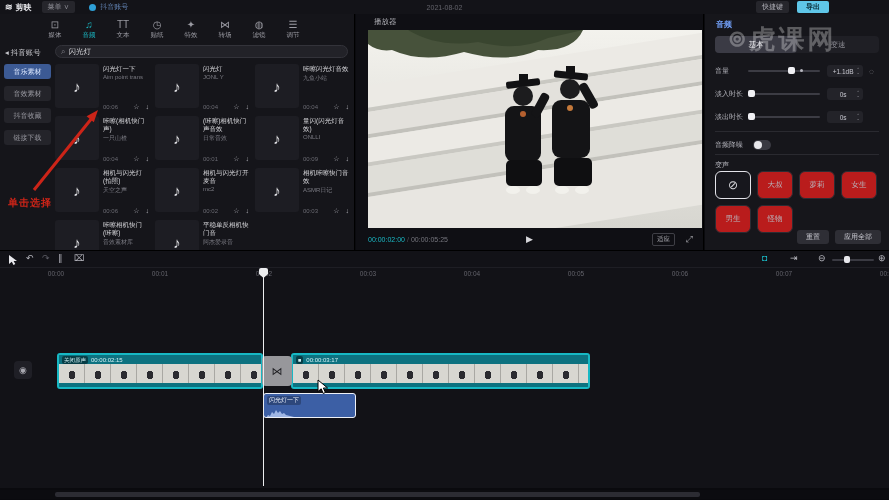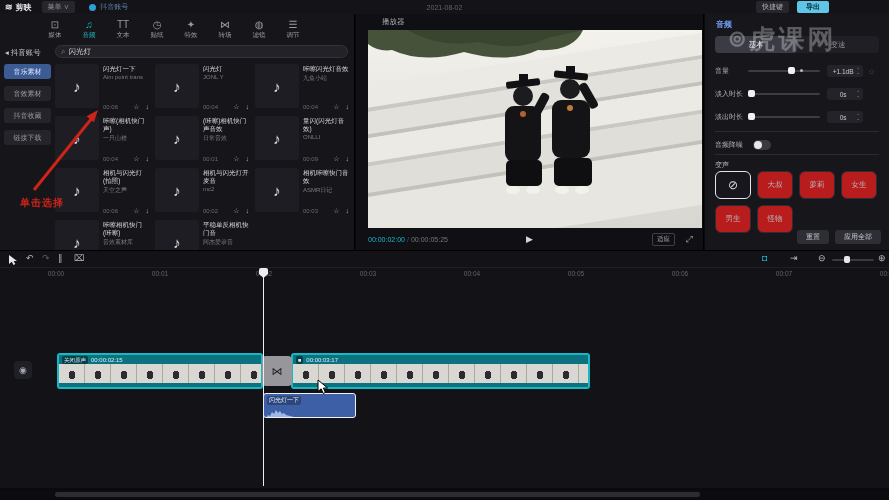--- a/index.html
+++ b/index.html
@@ -35,35 +35,35 @@
 .searchbox{position:absolute;left:55px;top:31px;width:293px;height:13px;background:#222228;border:1px solid #33333a;border-radius:7px;display:flex;align-items:center;padding:0 5px;gap:3px;}
 .searchbox .sicon{font-size:8px;color:#8a8a92;}
 .searchbox .sval{font-size:7.5px;color:#d6d6da;}
 
 
 .lsb{position:absolute;left:4px;top:50px;width:47px;display:flex;flex-direction:column;gap:7px;}
 .lsbi{height:15px;border-radius:3px;background:#24242a;color:#9a9aa2;font-size:7px;display:flex;align-items:center;justify-content:center;}
 .lsbi.sel{background:#3c5a94;color:#dce8ff;}
 
 
-.rednote{position:absolute;left:8px;top:182px;font-size:10px;font-weight:bold;color:#cc2418;letter-spacing:1px;z-index:41;margin-left:12px;}
+.rednote{position:absolute;left:8px;top:182px;font-size:10px;font-weight:bold;color:#cc2418;letter-spacing:1px;z-index:41;}
 
 
 .cards{position:absolute;left:55px;top:50px;width:298px;height:186px;overflow:hidden;display:grid;grid-template-columns:repeat(3,94px);grid-auto-rows:48px;gap:4px 6px;}
 .card{display:flex;background:transparent;}
 .thumb{width:44px;height:44px;background:#1d1d23;border-radius:3px;display:flex;align-items:center;justify-content:center;flex:none;}
 .note{font-size:15px;color:#e4e4e8;}
 .cinfo{flex:1;display:flex;flex-direction:column;padding:1px 0 1px 4px;min-width:0;}
 .ctitle{font-size:6.5px;line-height:8px;max-height:16px;overflow:hidden;color:#d6d6da;}
 .cartist{font-size:6px;color:#7a7a82;white-space:nowrap;overflow:hidden;text-overflow:ellipsis;margin-top:1px;}
 .cmeta{margin-top:auto;display:flex;align-items:center;font-size:6px;color:#6a6a72;}
 .cicons{margin-left:auto;display:flex;gap:6px;font-size:7px;color:#b4b4bc;}
 
 
-.playerhdr{position:absolute;left:26px;top:3px;font-size:7.5px;color:#b0b0b6;}
+.playerhdr{position:absolute;left:18px;top:3px;font-size:7.5px;color:#b0b0b6;}
 .preview{position:absolute;left:12px;top:16px;width:334px;height:198px;background:#dddcd6;overflow:hidden;}
 .pctrl{position:absolute;left:0;top:216px;width:100%;height:18px;display:flex;align-items:center;padding:0 12px;}
 .tc-cur{font-size:7px;color:#1ab9c5;}
 .tc-sep{font-size:7px;color:#55555d;margin:0 2px;}
 .tc-tot{font-size:7px;color:#76767e;}
 .playbtn{position:absolute;left:50%;transform:translateX(-50%);font-size:9px;color:#d8d8dc;}
 .ratiobtn{position:absolute;right:28px;border:1px solid #3f3f46;border-radius:2px;font-size:6.5px;color:#b0b0b6;padding:1px 4px;}
 .fsbtn{position:absolute;right:10px;font-size:9px;color:#b0b0b6;}
 
 

